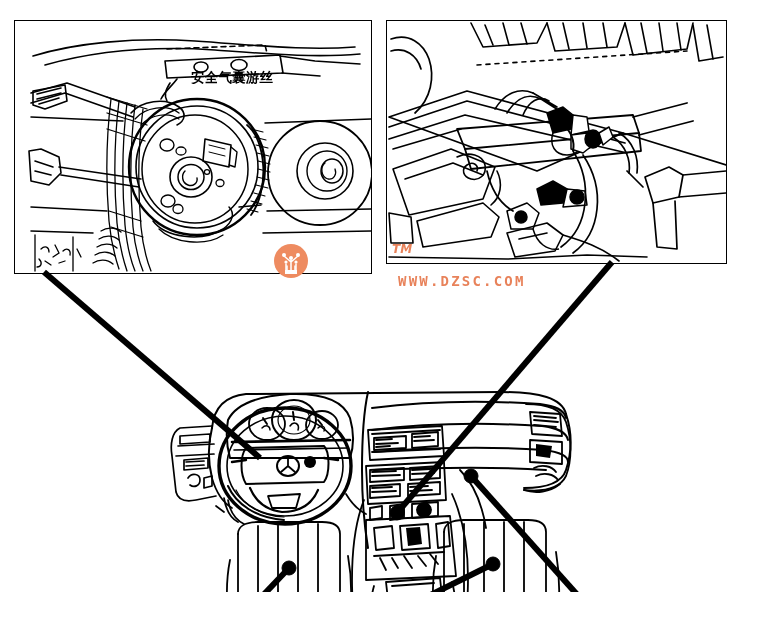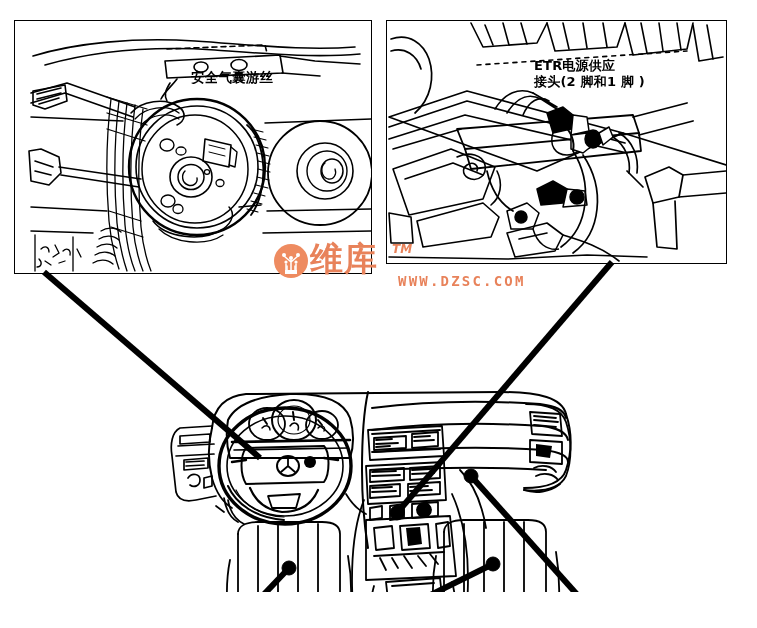--- a/index.html
+++ b/index.html
@@ -283,45 +283,40 @@
         <path d="M296,154 L339,150 M292,176 L339,172"></path>
         <path d="M240,150 L256,166"></path>
       </g>
 
       <g fill="none" stroke="#000" stroke-width="1.6" stroke-linecap="round">
         <path d="M2,236 L120,238 L200,234 L260,236"></path>
         <path d="M176,214 C196,220 214,226 232,240"></path>
       </g>
     </svg>
 
-    <div class="panel-label" id="label-etr" style="left:147px; top:37px; font-size:13px;">
-      <div>ETR电源供应</div>
-      <div>接头(2 脚和1 脚 )</div>
-    </div>
   </div>
 
   <div id="watermark">
     <div id="wm-logo-circle" style="background:#EE8B60;">
       <svg width="34" height="34" viewBox="0 0 34 34">
         <g stroke="#fff" stroke-width="1.5" fill="none" stroke-linecap="round">
           <path d="M17,27 L17,16 M17,18 L10,12 M17,18 L24,12 M12,26 L12,20 M22,26 L22,20"></path>
           <path d="M13,27 L13,22 M21,27 L21,22"></path>
         </g>
         <g fill="#fff">
           <circle cx="10" cy="11" r="2"></circle>
           <circle cx="24" cy="11" r="2"></circle>
           <circle cx="17" cy="14" r="2"></circle>
           <circle cx="12" cy="18" r="1.6"></circle>
           <circle cx="22" cy="18" r="1.6"></circle>
         </g>
         <rect x="11" y="26" width="12" height="4" fill="#fff"></rect>
       </svg>
     </div>
     <div id="wm-tm" style="color:#E8825A;">TM</div>
-    <div id="wm-cn" style="color:#E8825A;">维库</div>
     <div id="wm-url" style="color:#E8825A;">WWW.DZSC.COM</div>
   </div>
 
   <svg class="art" width="757" height="628" viewBox="0 0 757 628" style="z-index:3;">
     <g stroke="#000" stroke-linecap="butt" fill="#000">
 
       <line x1="44" y1="272" x2="260" y2="458" stroke-width="6"></line>
 
       <line x1="612" y1="262" x2="397" y2="513" stroke-width="6"></line>
       <circle cx="397" cy="513" r="7"></circle>

